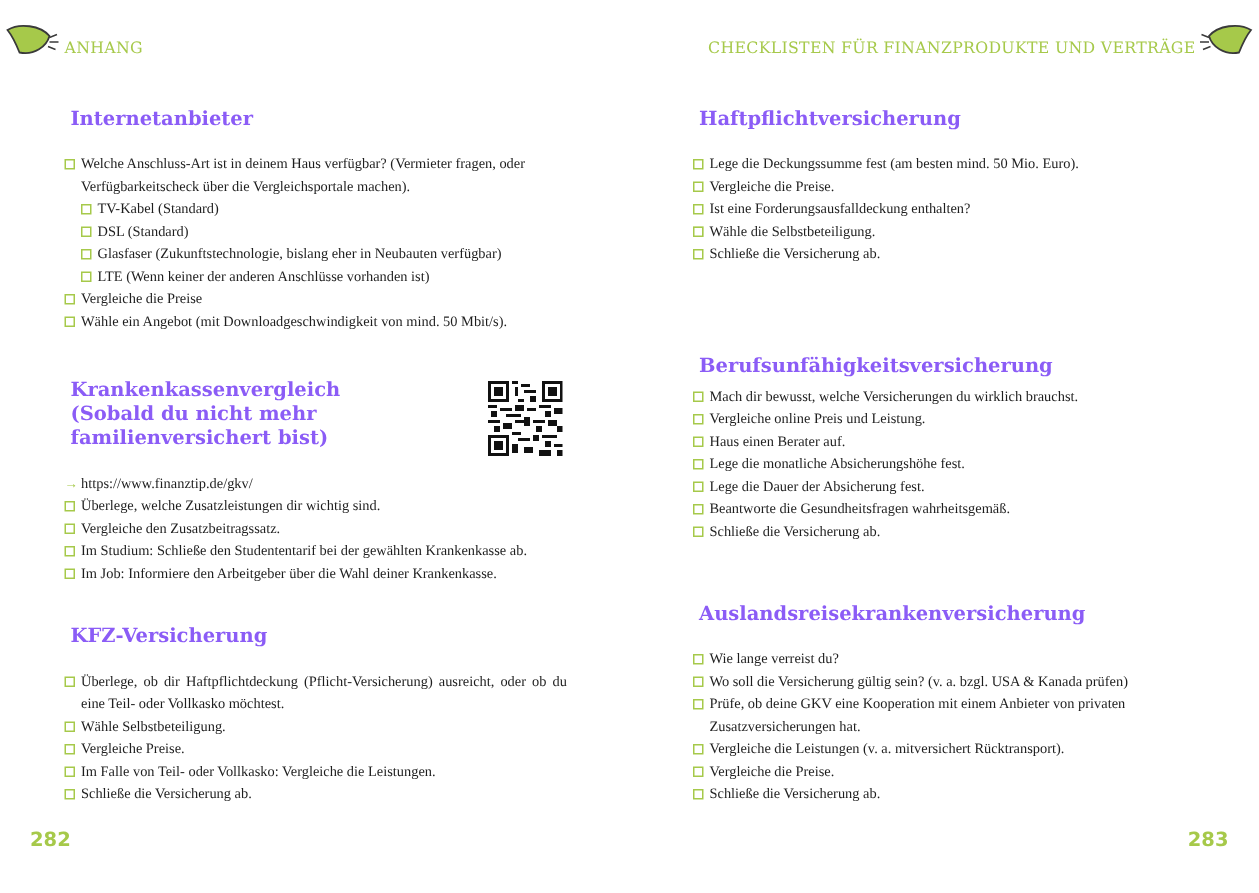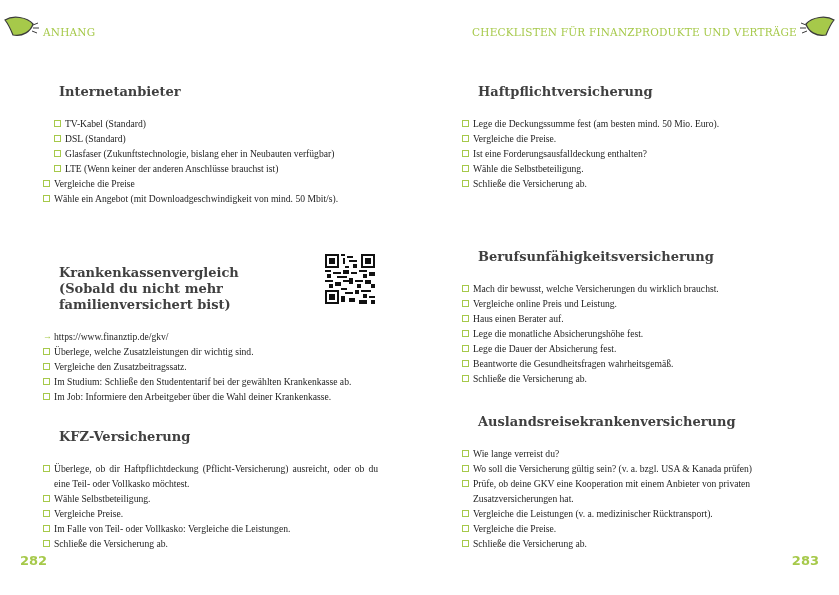--- a/index.html
+++ b/index.html
@@ -12,21 +12,21 @@
   .running-head { position: absolute; top: 26px; font-size: 10.5px; letter-spacing: 0.2px;
                   color: #a6c94a; font-family: "DejaVu Serif", serif; }
   .left .running-head { left: 43px; }
   .right .running-head { right: 42px; }
 
   .rocket { position: absolute; top: 16px; width: 38px; height: 22px; }
   .left .rocket { left: 3px; }
   .right .rocket { right: 3px; }
 
   .section { position: absolute; }
-  .sec-title { font-size: 13px; font-weight: bold; color: #404040; line-height: 16px; margin: 16px; }
+  .sec-title { font-size: 13px; font-weight: bold; color: #8b5cf6; line-height: 16px; margin: 4px; }
   ul.items { list-style: none; margin: 0; padding: 0; }
   ul.items li { position: relative; font-size: 9.6px; line-height: 15px; padding-left: 11px;
                 font-family: "Liberation Serif", serif; color: #1e1e1e; }
   ul.items li .box { position: absolute; left: 0; top: 4px; width: 5px; height: 5px;
                      border: 1px solid #a6c94a; background: #fff; }
   ul.items li .arrow { position: absolute; left: 0; top: 0; color: #a6c94a; font-size: 9px; }
   ul.items li.sub { padding-left: 22px; }
   ul.items li.sub .box { left: 11px; }
   ul.items li.justified { text-align: justify; }
 
@@ -43,24 +43,25 @@
 <div class="page left">
   <svg class="rocket" viewBox="0 0 38 22">
     <path d="M2 4 C10 -1 24 1 30 8 C28 15 20 21 10 19 C8 14 6 9 2 4 Z" fill="#a6c94a" stroke="#3a3a3a" stroke-width="1.2"></path>
     <path d="M30 9 L35 7 M30 12 L36 12 M29 15 L34 17" stroke="#3a3a3a" stroke-width="1"></path>
   </svg>
   <div class="running-head">ANHANG</div>
 
   <div class="section" style="left:43px; top:68px; width:335px;">
     <h3 class="sec-title">Internetanbieter</h3>
     <ul class="items" style="margin-top:14px;">
+      <li><span class="box"></span><span>Welche Anschluss-Art ist in deinem Haus verfügbar? (Vermieter fragen, oder Verfügbarkeitscheck über die Vergleichsportale machen).</span></li>
       <li class="sub"><span class="box"></span><span>TV-Kabel (Standard)</span></li>
       <li class="sub"><span class="box"></span><span>DSL (Standard)</span></li>
       <li class="sub"><span class="box"></span><span>Glasfaser (Zukunftstechnologie, bislang eher in Neubauten verfügbar)</span></li>
-      <li class="sub"><span class="box"></span><span>LTE (Wenn keiner der anderen Anschlüsse brauchst ist)</span></li>
+      <li class="sub"><span class="box"></span><span>LTE (Wenn keiner der anderen Anschlüsse vorhanden ist)</span></li>
       <li><span class="box"></span><span>Vergleiche die Preise</span></li>
       <li><span class="box"></span><span>Wähle ein Angebot (mit Downloadgeschwindigkeit von mind. 50 Mbit/s).</span></li>
     </ul>
   </div>
 
   <div class="section" style="left:43px; top:249px; width:335px;">
     <h3 class="sec-title" style="width:230px;">Krankenkassenvergleich (Sobald du nicht mehr familienversichert bist)</h3>
     <ul class="items" style="margin-top:14px;">
       <li><span class="arrow">→</span><span>https://www.finanztip.de/gkv/</span></li>
       <li><span class="box"></span><span>Überlege, welche Zusatzleistungen dir wichtig sind.</span></li>
@@ -166,20 +167,20 @@
       <li><span class="box"></span><span>Schließe die Versicherung ab.</span></li>
     </ul>
   </div>
 
   <div class="section" style="left:42px; top:398px; width:345px;">
     <h3 class="sec-title">Auslandsreisekrankenversicherung</h3>
     <ul class="items" style="margin-top:14px;">
       <li><span class="box"></span><span>Wie lange verreist du?</span></li>
       <li><span class="box"></span><span>Wo soll die Versicherung gültig sein? (v. a. bzgl. USA &amp; Kanada prüfen)</span></li>
       <li><span class="box"></span><span>Prüfe, ob deine GKV eine Kooperation mit einem Anbieter von privaten Zusatzversicherungen hat.</span></li>
-      <li><span class="box"></span><span>Vergleiche die Leistungen (v. a. medizinischer Rücktransport).</span></li>
+      <li><span class="box"></span><span>Vergleiche die Leistungen (v. a. mitversichert Rücktransport).</span></li>
       <li><span class="box"></span><span>Vergleiche die Preise.</span></li>
       <li><span class="box"></span><span>Schließe die Versicherung ab.</span></li>
     </ul>
   </div>
 
   <div class="page-num">283</div>
 </div>
 
 </body></html>

